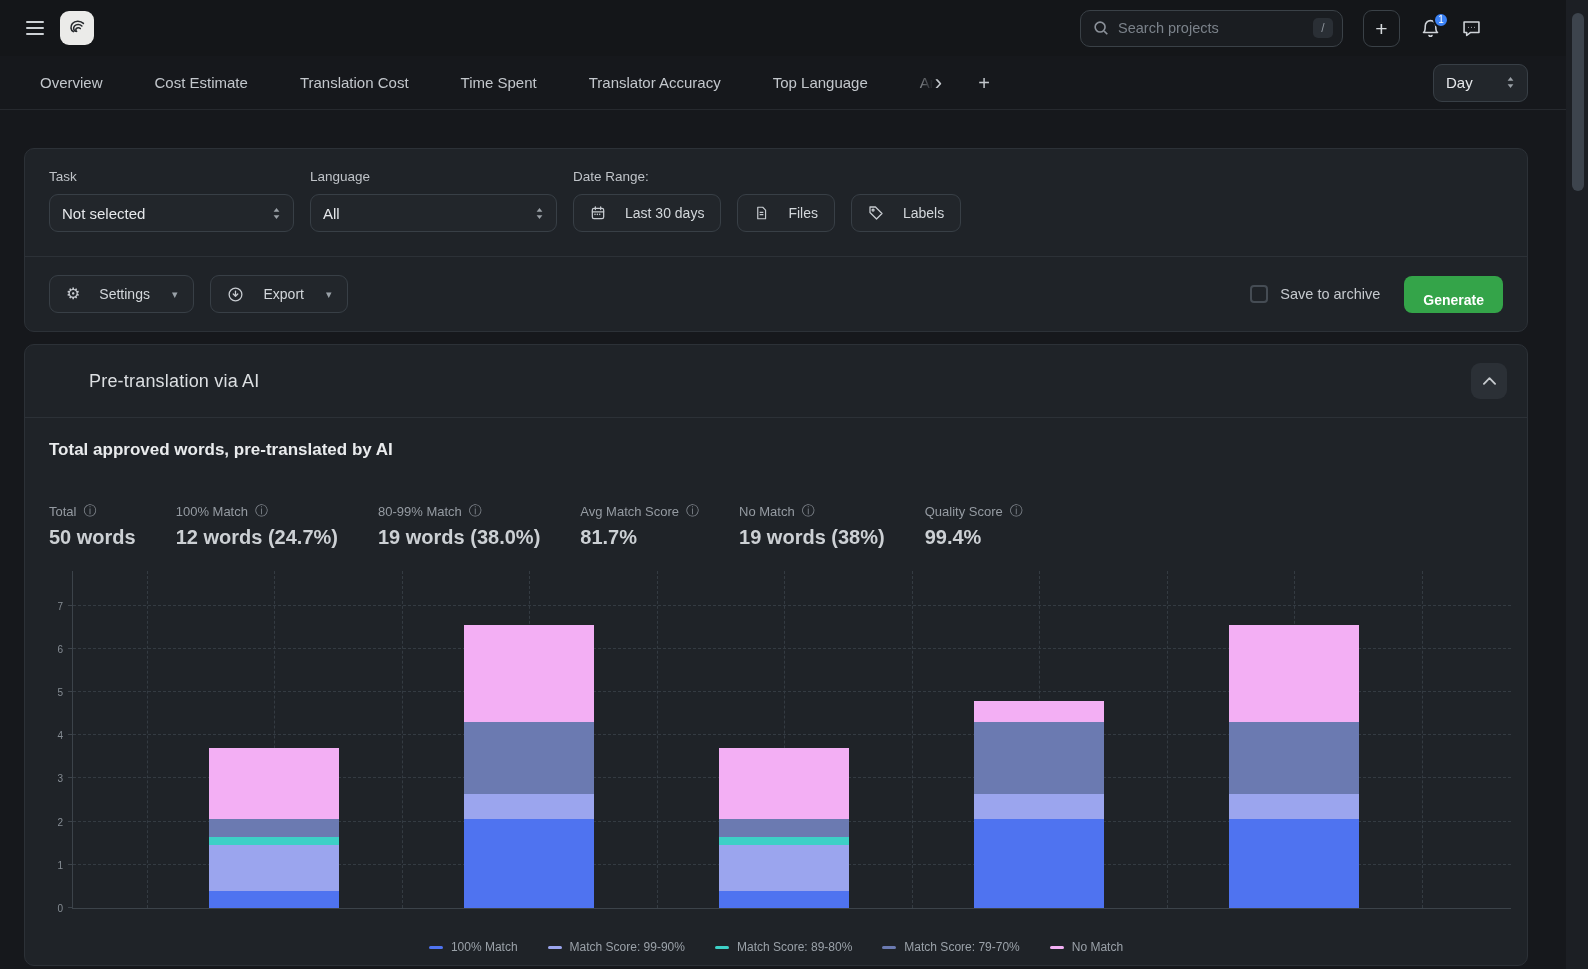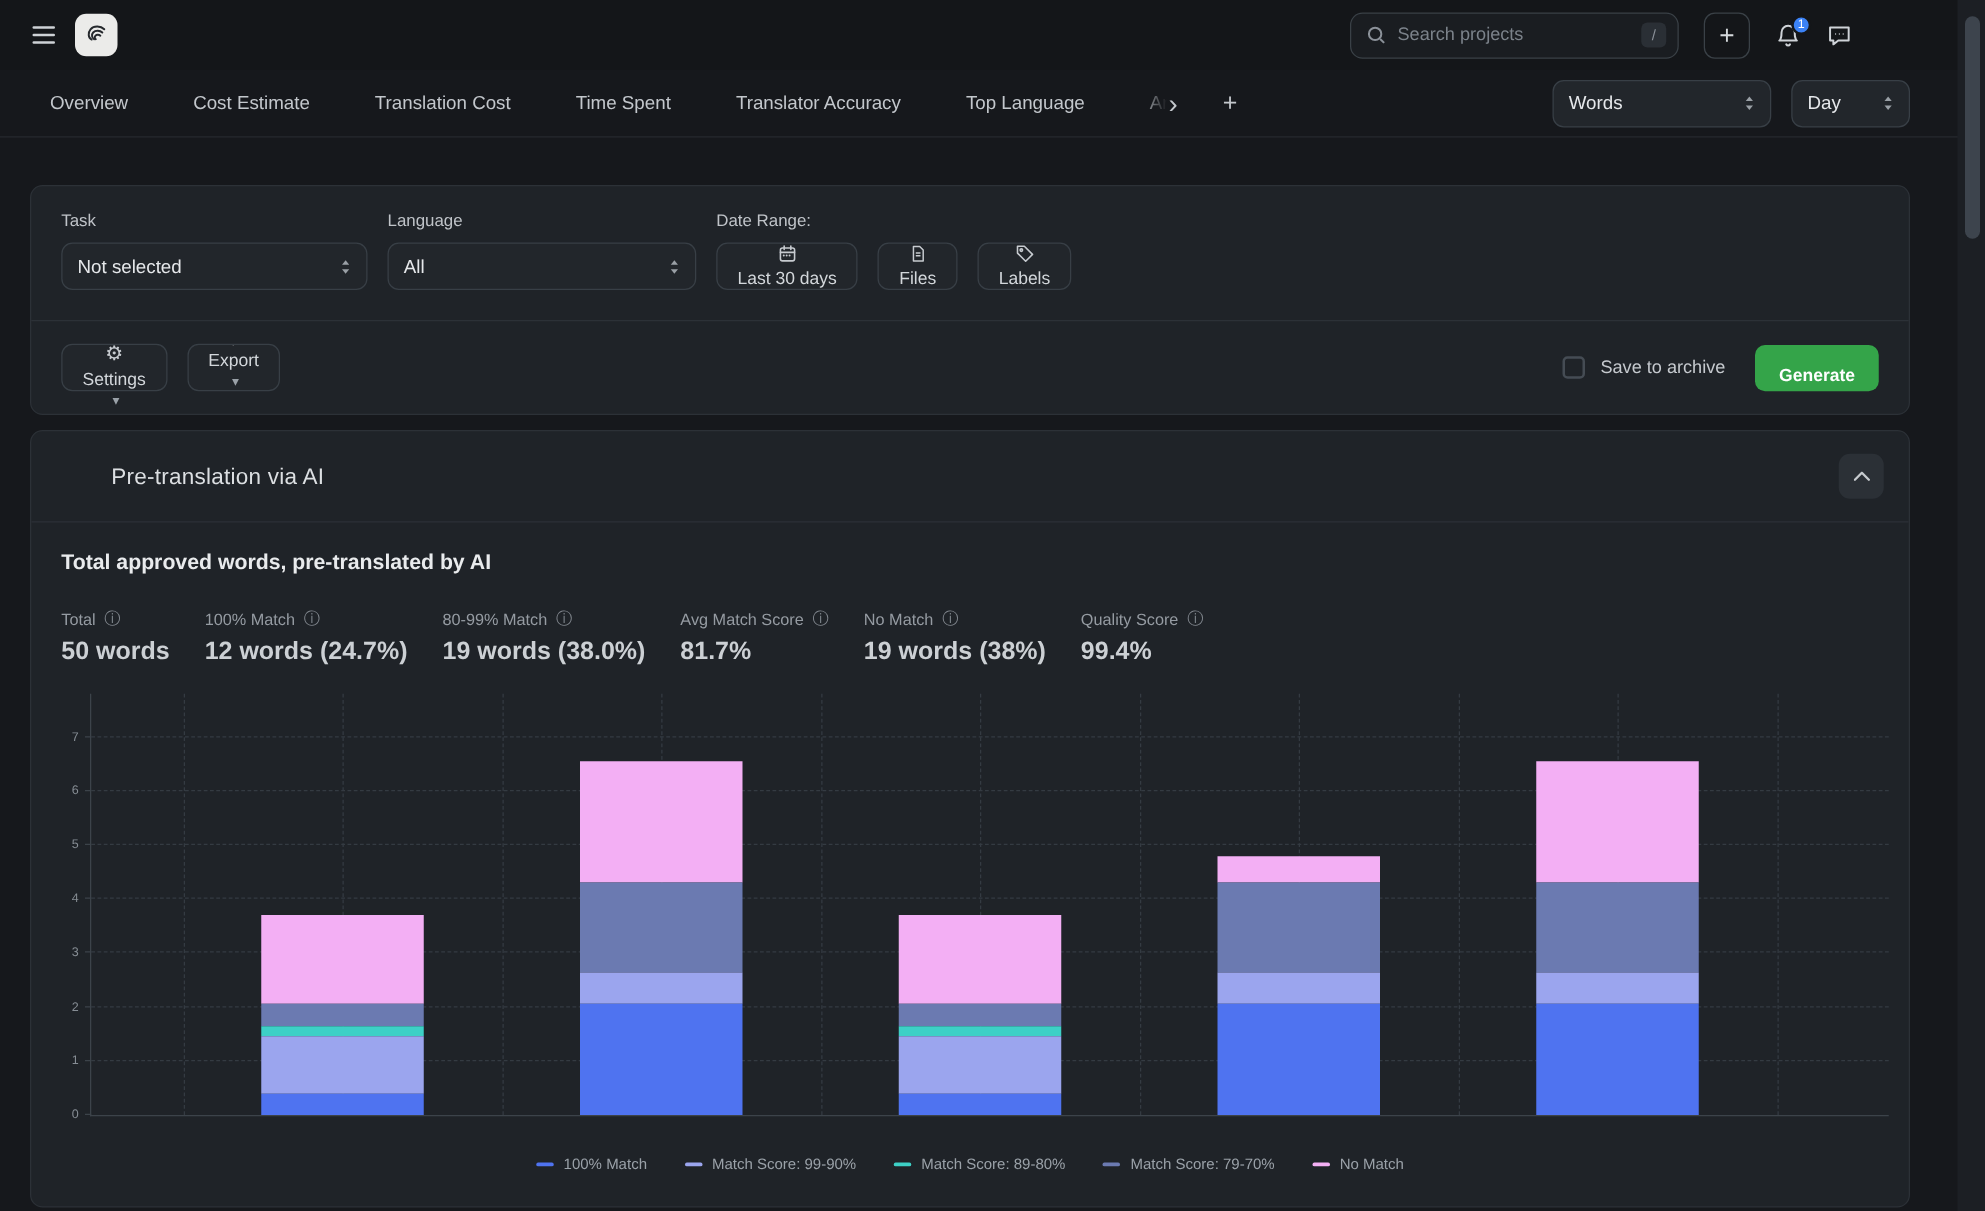--- a/index.html
+++ b/index.html
@@ -55,42 +55,42 @@
             font-size:15px; color:#e6e8eb; cursor:pointer; }
   .w-words { width:175px; } .w-day { width:95px; }
   .w-task { width:245px; } .w-lang { width:247px; }
   
   main { margin:38px 24px 0; width:1504px; }
   .panel { background:#1f2328; border:1px solid #2c3137; border-radius:10px; }
   .filter-panel { margin-bottom:12px; }
   .f-row1 { display:flex; gap:16px; padding:20px 24px 24px; }
   .fgroup > label { display:block; font-size:13.5px; color:#bfc3c8; margin-bottom:10px; }
   .f-buttons { display:flex; gap:16px; }
-  .btn { display:flex; align-items:center; gap:3px; height:38px; padding:0 16px;
+  .btn { display:flex; align-items:center; gap:19px; height:38px; padding:0 16px;
          background:#22262b; border:1px solid #383f46; border-radius:9px;
-         color:#d3d7db; font-size:14px; font-family:inherit; cursor:pointer;flex-direction:column; }
+         color:#d3d7db; font-size:14px; font-family:inherit; cursor:pointer; }
   .f-divider { height:1px; background:#2c3137; }
   .f-row2 { display:flex; align-items:center; gap:16px; padding:18px 24px; }
   .caret { font-size:11px; color:#9aa1a8; margin-left:3px; }
   .gear-glyph { font-size:16px; color:#c7cbd0; line-height:1; }
   .archive { display:flex; align-items:center; gap:12px; margin-left:auto; margin-right:8px;
              font-size:14.5px; color:#c5c9ce; cursor:pointer; }
   .checkbox { width:18px; height:18px; border:2px solid #454c54; border-radius:4px; background:transparent; }
   .generate { height:37px; padding:16px 19px; background:#34a449; border:none; border-radius:8px;
               color:#fff; font-size:14px; font-weight:bold; font-family:inherit; cursor:pointer; }
   
   .chart-panel { height:622px; overflow:hidden; }
   .cp-head { display:flex; align-items:center; justify-content:space-between; height:73px;
              padding:0 20px; border-bottom:1px solid #2c3137; }
   .cp-title { font-size:18px; font-weight:normal; color:#dcdfe2; letter-spacing:.2px;margin-left:44px; }
   .collapse-btn { width:36px; height:36px; border-radius:9px; background:#2b3036; border:none;
                   display:flex; align-items:center; justify-content:center; cursor:pointer; }
   .cp-body { padding:0 16px; }
   .section-title { margin:22px 8px 0; font-size:17px; font-weight:bold; color:#e9ebed; }
-  .stats { display:flex; gap:28px; margin:26px 8px 0; }
+  .stats { display:flex; gap:40px; margin:42px 8px 0; }
   .stat-label { display:flex; align-items:center; gap:7px; font-size:13px; color:#959ba2; white-space:nowrap; }
   .info { font-size:13px; color:#80868d; cursor:pointer; }
   .stat-value { margin-top:6px; font-size:20px; font-weight:bold; color:#ccd0d4; white-space:nowrap; }
   #chart { position:relative; height:356px; margin-top:22px; }
   #plot { position:absolute; left:31px; right:0; top:0; height:338px;
           border-left:1px solid #3c434a; border-bottom:1px solid #3c434a; }
   .hgrid { position:absolute; left:0; right:0; height:0; border-top:1px dashed #343b42; }
   .vgrid { position:absolute; top:0; bottom:0; width:0; border-left:1px dashed #343b42; }
   .ytick { position:absolute; right:calc(100% + 10px); font-size:10px; color:#868d94; transform:translateY(50%); }
   .ymark { position:absolute; right:100%; width:5px; height:0; border-top:1px solid #3c434a; }
@@ -161,27 +161,20 @@
         <div class="tab">Cost Estimate</div>
         <div class="tab">Translation Cost</div>
         <div class="tab">Time Spent</div>
         <div class="tab">Translator Accuracy</div>
         <div class="tab">Top Language</div>
         <div class="tab truncated">Ar</div>
       </div>
     <span class="tab-chevron">›</span>
     <span class="tab-add">+</span>
     <div class="tabrow-selects">
-      <div class="select w-words">
-        <span>Words</span>
-        <svg width="9" height="13" viewBox="0 0 10 14">
-          <path d="M5 1l3.2 4H1.8z" fill="#9aa0a6"></path>
-            <path d="M5 13L1.8 9h6.4z" fill="#9aa0a6"></path>
-        </svg>
-      </div>
       <div class="select w-day">
         <span>Day</span>
         <svg width="9" height="13" viewBox="0 0 10 14">
           <path d="M5 1l3.2 4H1.8z" fill="#9aa0a6"></path>
             <path d="M5 13L1.8 9h6.4z" fill="#9aa0a6"></path>
         </svg>
       </div>
     </div>
   </nav>
 

